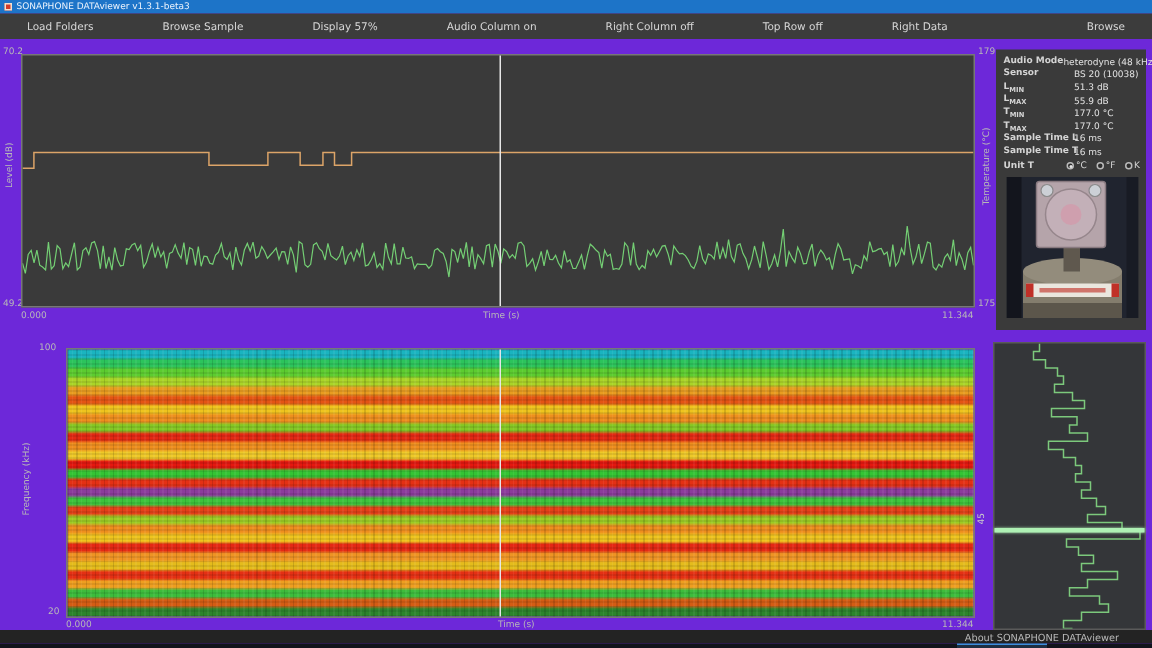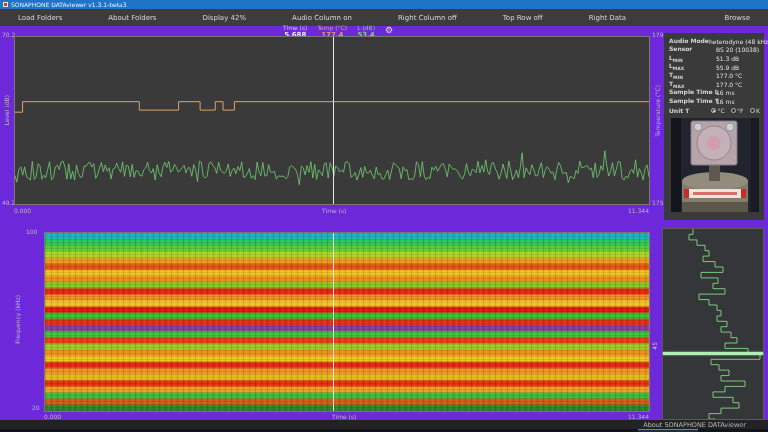--- a/index.html
+++ b/index.html
@@ -73,44 +73,29 @@
 
 <div id="app">
 
   <div class="titlebar">
     <span class="appicon"></span>
     <span class="title">SONAPHONE DATAviewer v1.3.1-beta3</span>
   </div>
 
   <div class="toolbar">
     <span class="tbtn">Load Folders</span>
-    <span class="tbtn">About Folders</span>
-    <span class="tbtn">Display 42%</span>
+    <span class="tbtn">Browse Sample</span>
+    <span class="tbtn">Display 57%</span>
     <span class="tbtn">Audio Column on</span>
     <span class="tbtn">Right Column off</span>
     <span class="tbtn">Top Row off</span>
     <span class="tbtn">Right Data</span>
     <span class="tbtn lang">Browse</span>
   </div>
 
-  <div class="readout">
-    <div class="ro-col">
-      <span class="ro-label">Time (s)</span>
-      <span class="ro-value">5.688</span>
-    </div>
-    <div class="ro-col temp">
-      <span class="ro-label">Temp (°C)</span>
-      <span class="ro-value">177.4</span>
-    </div>
-    <div class="ro-col level">
-      <span class="ro-label">L (dB)</span>
-      <span class="ro-value">53.4</span>
-    </div>
-    <span class="gear">⚙</span>
-  </div>
 
   <span class="tick" style="left:2px;  top:31px;">70.2</span>
   <span class="tick" style="left:2px;  top:199px;">49.2</span>
   <span class="axis-label-v" style="left:3px; top:95px;">Level (dB)</span>
   <span class="tick" style="left:652px; top:31px;">179</span>
   <span class="tick" style="left:652px; top:199px;">175</span>
   <span class="axis-label-v" style="left:654px; top:85px;">Temperature (°C)</span>
   <span class="tick" style="left:14px; top:207px;">0.000</span>
   <span class="tick" style="left:322px; top:207px;">Time (s)</span>
   <span class="tick" style="left:628px; top:207px;">11.344</span>

